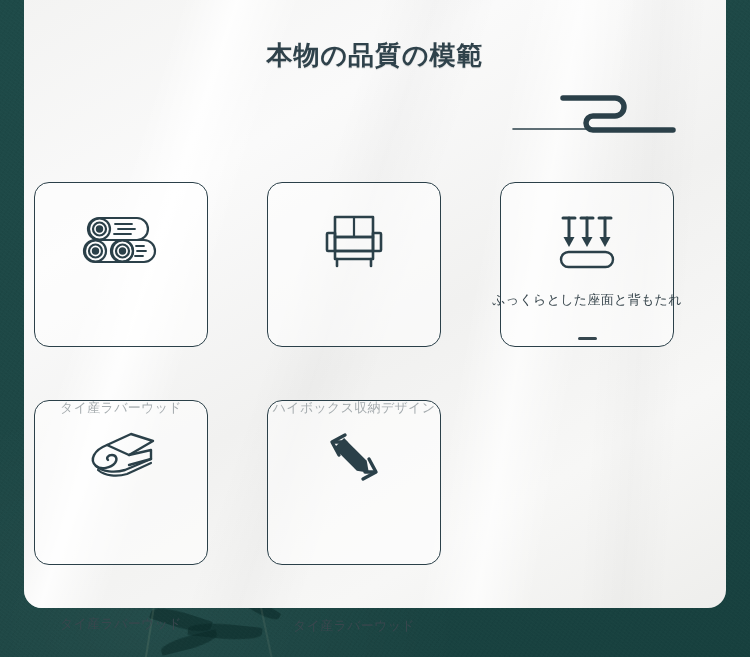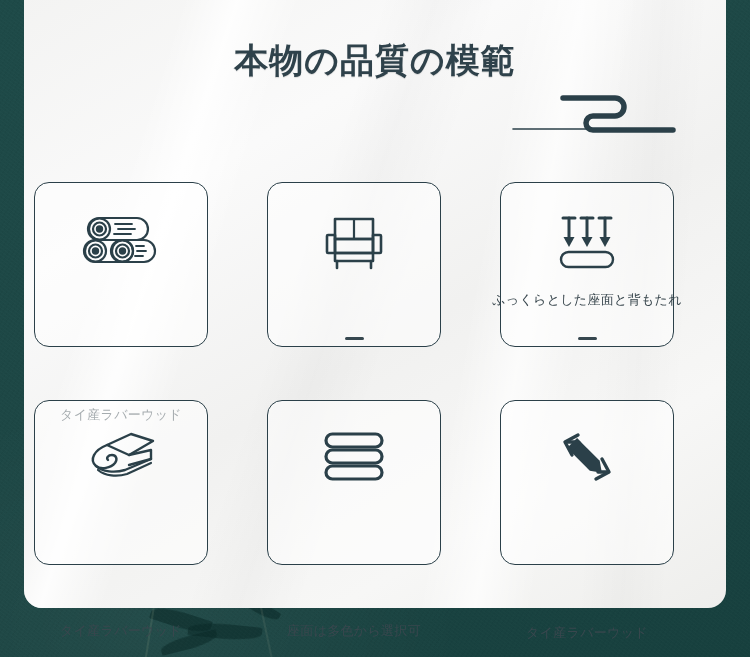--- a/index.html
+++ b/index.html
@@ -67,21 +67,21 @@
     pointer-events: none;
   }
 
   
   #section-title {
     position: absolute;
     left: 0;
     right: 0;
     top: 38px;
     text-align: center;
-    font-size: 34px;
+    font-size: 26px;
     font-weight: 700;
     letter-spacing: 1px;
     color: #2f424b;
     text-shadow: 0 1px 1px rgba(0,0,0,0.12);
     z-index: 3;
   }
 
   
   #wave-ornament {
     position: absolute;
@@ -128,21 +128,21 @@
 
   .card-divider {
     width: 19px;
     height: 2.5px;
     background: #36474f;
     border-radius: 2px;
     margin-top: 16px;
   }
 
   .card-label {
-    margin-top: 25px;
+    margin-top: 18px;
     font-size: 13px;
     color: #39474e;
     white-space: nowrap;
     letter-spacing: 0.3px;
   }
   
   .feature-card.overflow-label .card-label {
     position: absolute;
     top: 108px;
     left: 50%;
@@ -215,20 +215,21 @@
         <path d="M50 22 H57 A1 1 0 0 1 58 23 V39 A1 1 0 0 1 57 40 H50 Z"></path>
 
         <path d="M12 26 H50 V40 H12 Z"></path>
         <path d="M12 40 H50 V48 H12 Z"></path>
 
         <path d="M14 48 V55"></path>
         <path d="M48 48 V55"></path>
       </svg>
     </div>
     <div class="card-divider"></div>
+    <div class="card-label">ハイボックス収納デザイン</div>
   </div>
 
   <div class="feature-card overflow-label">
     <div class="card-icon">
       <svg width="68" height="58" viewBox="0 0 68 58" fill="none" xmlns="http://www.w3.org/2000/svg">
         <g stroke="#2b4049" stroke-width="3" stroke-linecap="round">
           <path d="M10 5 H22"></path>
             <path d="M16 5 V26"></path>
           <path d="M28 5 H40"></path>
             <path d="M34 5 V26"></path>
@@ -252,31 +253,20 @@
         <path d="M22 16 C9 21 4 31 11 37 C16 41 26 39 30 34 C33 30 31 26 27 26 C23 26 21 29 23 31"></path>
         <path d="M44 26 L66 21 L66 30 L44 36"></path>
         <path d="M11 37 C17 43 30 44 40 41 L66 30"></path>
         <path d="M13 41 C20 47 32 48 42 45 L66 34" stroke-width="2.2"></path>
       </svg>
     </div>
     <div class="card-divider"></div>
     <div class="card-label">タイ産ラバーウッド</div>
   </div>
 
-  <div class="feature-card">
-    <div class="card-icon">
-      <svg width="62" height="56" viewBox="0 0 62 56" fill="none" xmlns="http://www.w3.org/2000/svg" stroke="#2b4049" stroke-width="3.2">
-        <rect x="3" y="5" width="56" height="13" rx="6.5"></rect>
-        <rect x="3" y="21" width="56" height="13" rx="6.5"></rect>
-        <rect x="3" y="37" width="56" height="13" rx="6.5"></rect>
-      </svg>
-    </div>
-    <div class="card-divider"></div>
-    <div class="card-label">座面は多色から選択可</div>
-  </div>
 
   <div class="feature-card">
     <div class="card-icon">
       <svg width="60" height="58" viewBox="0 0 60 58" fill="none" xmlns="http://www.w3.org/2000/svg">
 
         <g transform="rotate(-45 30 29)">
           <path d="M23 8 H37 V40 L30 50 L23 40 Z" fill="#2b4049"></path>
           <path d="M23 8 H37 V14 H23 Z" fill="#2b4049"></path>
         </g>
 

